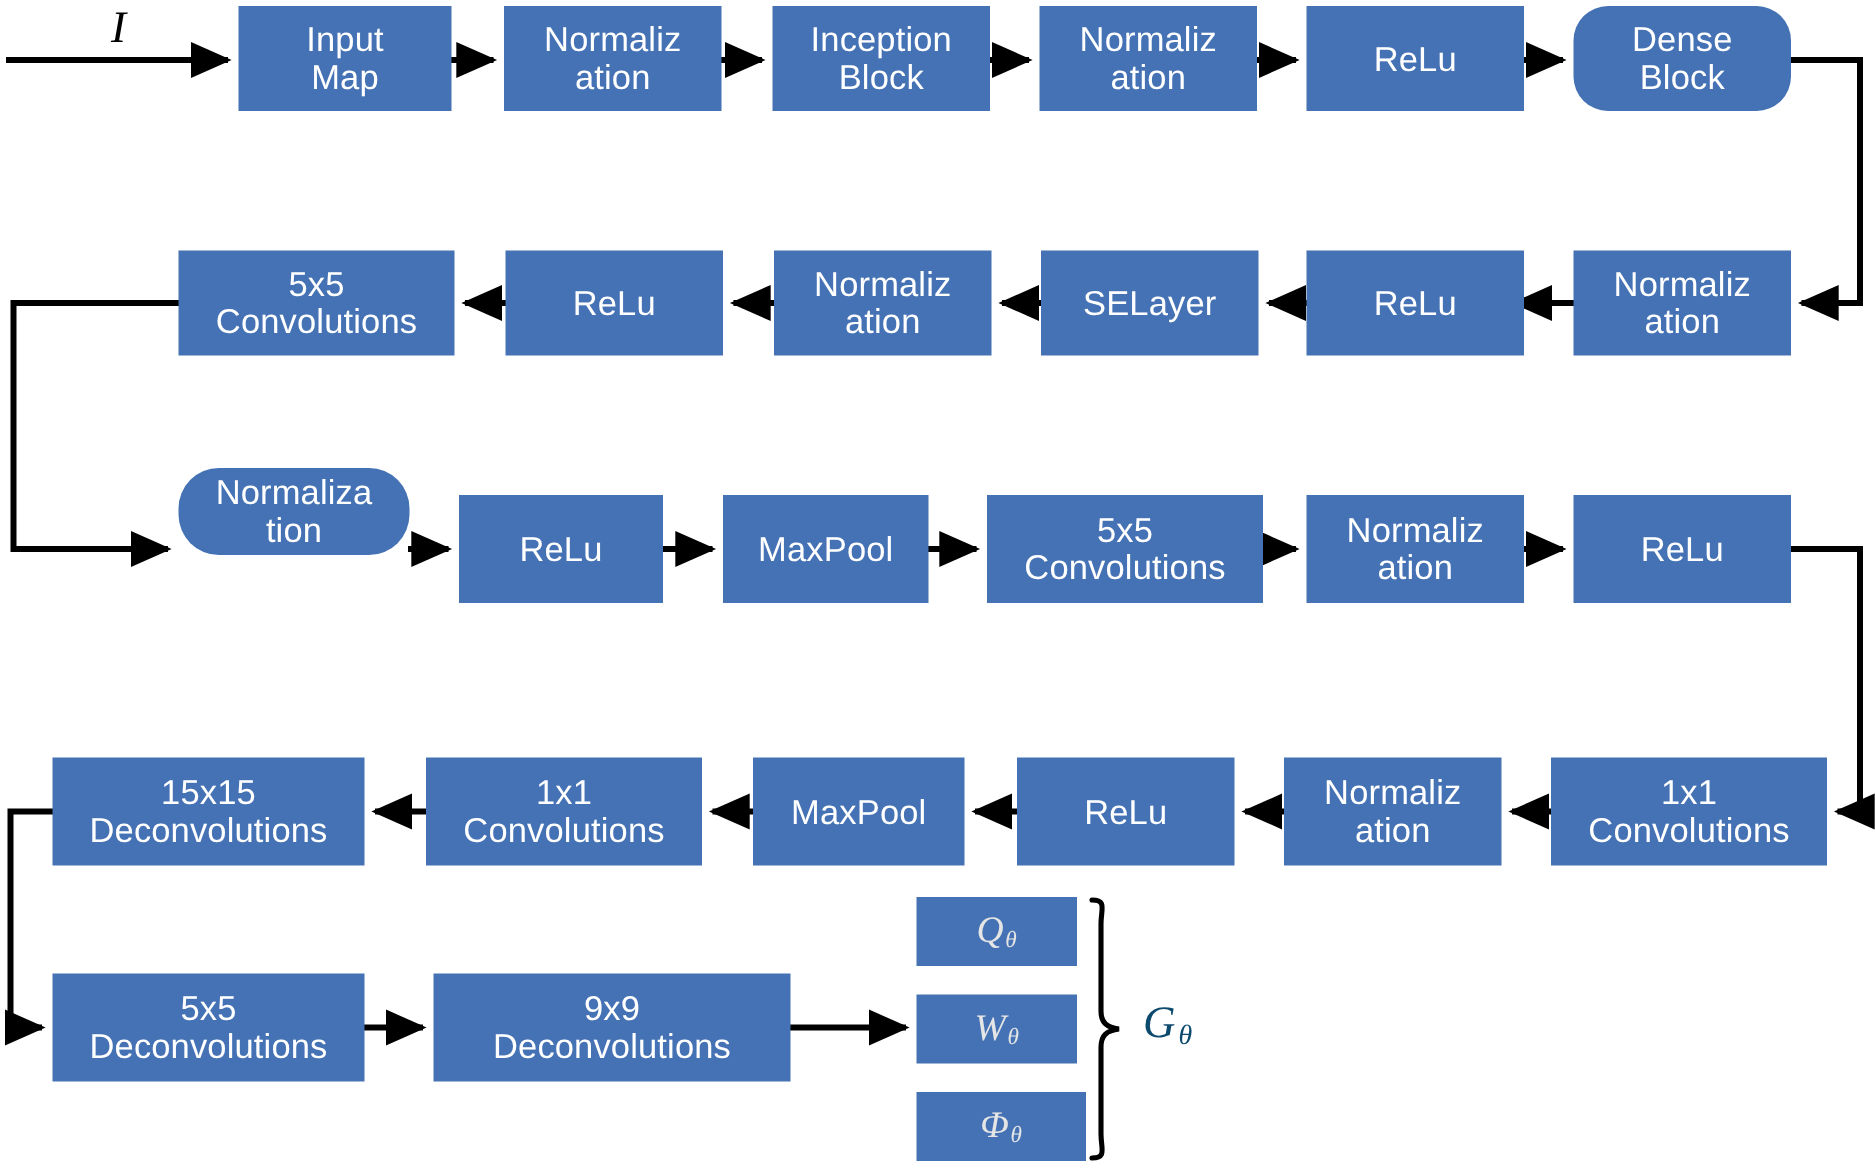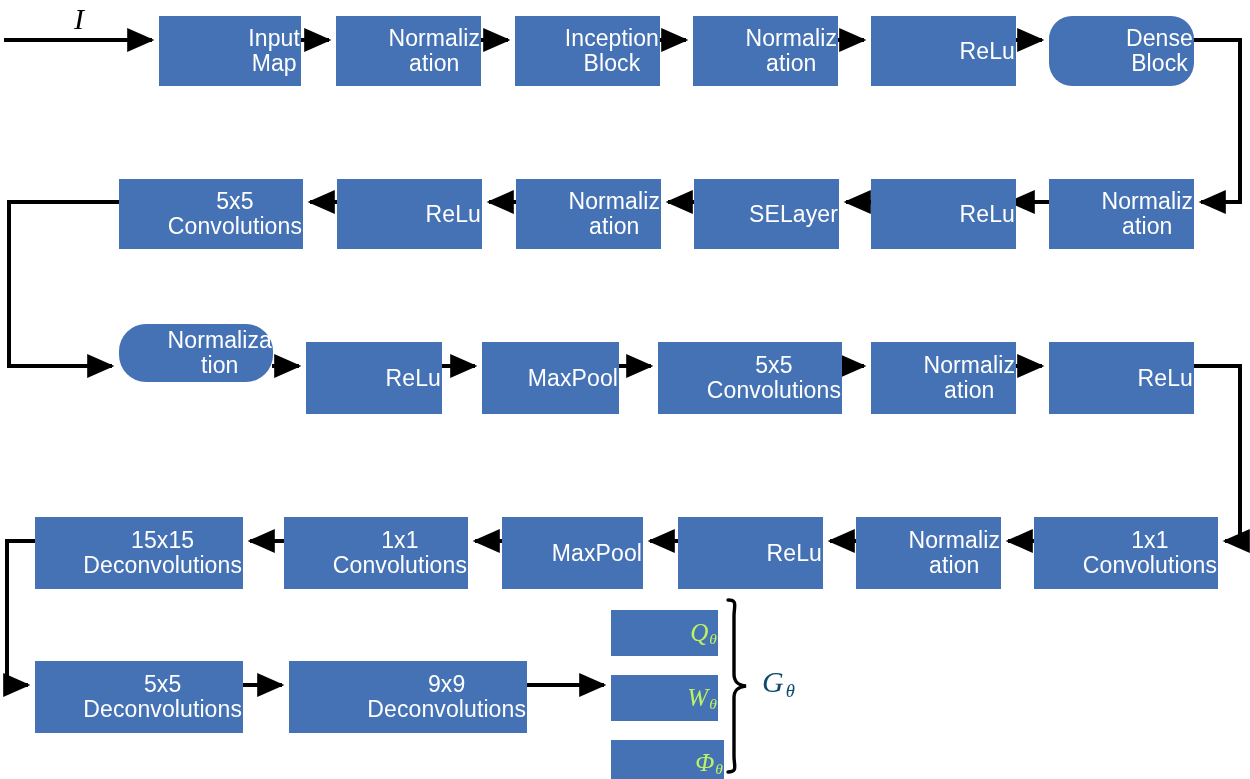--- a/index.html
+++ b/index.html
@@ -5,41 +5,40 @@
   html,body{margin:0;padding:0;background:#ffffff;}
   body{width:1250px;height:779px;position:relative;overflow:hidden;
        font-family:"Liberation Sans",sans-serif;}
   #stage{position:absolute;left:0;top:0;width:1250px;height:779px;}
   .node{
     position:absolute;
     background:#4472B4;
     color:#ffffff;
     display:flex;
     align-items:center;
-    justify-content:flex-end;
+    justify-content:center;
     text-align:center;
     line-height:1.08;
     font-size:23px;
     font-weight:400;
     letter-spacing:.1px;
     box-sizing:border-box;
     white-space:pre-line;
     box-shadow:0 0 0 1px #4472B4;
-    margin-top:12px;
   }
   .math{
     position:absolute;
     font-family:"Liberation Serif",serif;
     font-style:italic;
     color:#000;
   }
   .node .math-lbl{
     font-family:"Liberation Serif",serif;
     font-style:italic;
-    color:#bef264;
+    color:#e5e5e5;
     font-size:25px;
     line-height:1;
   }
   .node .math-lbl sub{
     font-size:.62em;
     font-style:italic;
     vertical-align:-0.22em;
     margin-left:1px;
   }
   #wires{position:absolute;left:0;top:0;width:1250px;height:779px;pointer-events:none;}

